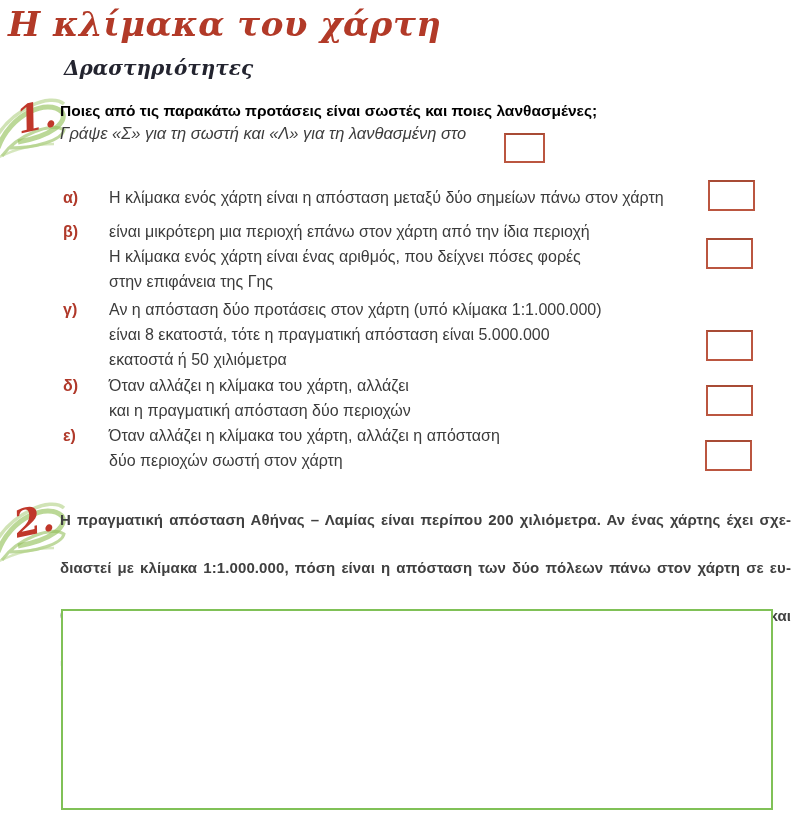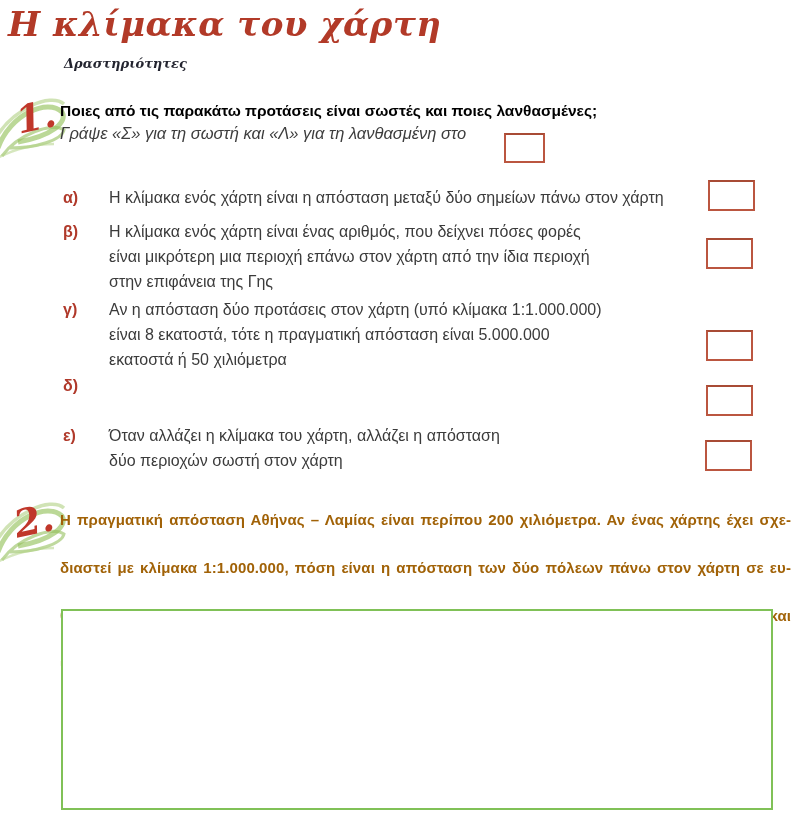--- a/index.html
+++ b/index.html
@@ -10,21 +10,21 @@
     color:#3a3a3a;
   }
   .page-title {
     position:absolute; left:8px; top:4px;
     font-family:"DejaVu Serif", serif; font-style:italic; font-weight:bold;
     font-size:34px; letter-spacing:0.5px; color:#b23a28; white-space:nowrap;
   }
   .subtitle {
     position:absolute; left:64px; top:56px;
     font-family:"DejaVu Serif", serif; font-style:italic; font-weight:bold;
-    font-size:13px; color:#23242f; white-space:nowrap;
+    font-size:20px; color:#23242f; white-space:nowrap;
   }
   .scribble { position:absolute; pointer-events:none; }
   .act-number {
     position:absolute;
     font-family:"DejaVu Serif", serif; font-style:italic; font-weight:bold;
     font-size:38px; color:#c0372a; transform:rotate(-12deg); line-height:1;
   }
   .q-bold {
     position:absolute; left:60px; top:102px;
     font-size:15.5px; font-weight:bold; color:#000000; white-space:nowrap;
@@ -43,21 +43,21 @@
     position:absolute; left:63px;
     font-size:16px; line-height:25px; color:#3b3b3b;
   }
   .item-label {
     position:absolute; left:0; top:0;
     font-weight:bold; color:#b0392a;
   }
   .item-lines { margin-left:46px; white-space:nowrap; }
   .para {
     position:absolute; left:60px; top:508px; width:731px;
-    font-size:15px; font-weight:bold; color:#a16207; line-height:24px;
+    font-size:15px; font-weight:bold; color:#404040; line-height:24px;
     letter-spacing:0.1px;
   }
   .para .pline { white-space:normal; }
   .para .pline.just { text-align:justify; }
   .para .pline.just::after { content:""; display:inline-block; width:100%; }
   .big-box {
     position:absolute; left:61px; top:609px; width:708px; height:197px;
     border:2.5px solid #80c157; background:#ffffff;
   }
 </style>
@@ -85,39 +85,43 @@
     <span class="item-label">α)</span>
     <div class="item-lines">
       <div>Η κλίμακα ενός χάρτη είναι η απόσταση μεταξύ δύο σημείων πάνω στον χάρτη</div>
     </div>
   </div>
   <div class="ansbox" style="left:708px; top:180px;"></div>
 
   <div class="item" style="top:219px;">
     <span class="item-label">β)</span>
     <div class="item-lines">
+      <div>είναι μικρότερη μια περιοχή επάνω στον χάρτη από την ίδια περιοχή</div>
       <div>Η κλίμακα ενός χάρτη είναι ένας αριθμός, που δείχνει πόσες φορές</div>
-      <div>είναι μικρότερη μια περιοχή επάνω στον χάρτη από την ίδια περιοχή</div>
       <div>στην επιφάνεια της Γης</div>
     </div>
   </div>
   <div class="ansbox" style="left:706px; top:238px;"></div>
 
   <div class="item" style="top:297px;">
     <span class="item-label">γ)</span>
     <div class="item-lines">
       <div>Αν η απόσταση δύο προτάσεις στον χάρτη (υπό κλίμακα 1:1.000.000)</div>
       <div>είναι 8 εκατοστά, τότε η πραγματική απόσταση είναι 5.000.000</div>
       <div>εκατοστά ή 50 χιλιόμετρα</div>
     </div>
   </div>
   <div class="ansbox" style="left:706px; top:330px;"></div>
 
   <div class="item" style="top:373px;">
     <span class="item-label">δ)</span>
+    <div class="item-lines">
+      <div>Όταν αλλάζει η κλίμακα του χάρτη, αλλάζει</div>
+      <div>και η πραγματική απόσταση δύο περιοχών</div>
+    </div>
   </div>
   <div class="ansbox" style="left:706px; top:385px;"></div>
 
   <div class="item" style="top:423px;">
     <span class="item-label">ε)</span>
     <div class="item-lines">
       <div>Όταν αλλάζει η κλίμακα του χάρτη, αλλάζει η απόσταση</div>
       <div>δύο περιοχών σωστή στον χάρτη</div>
     </div>
   </div>

